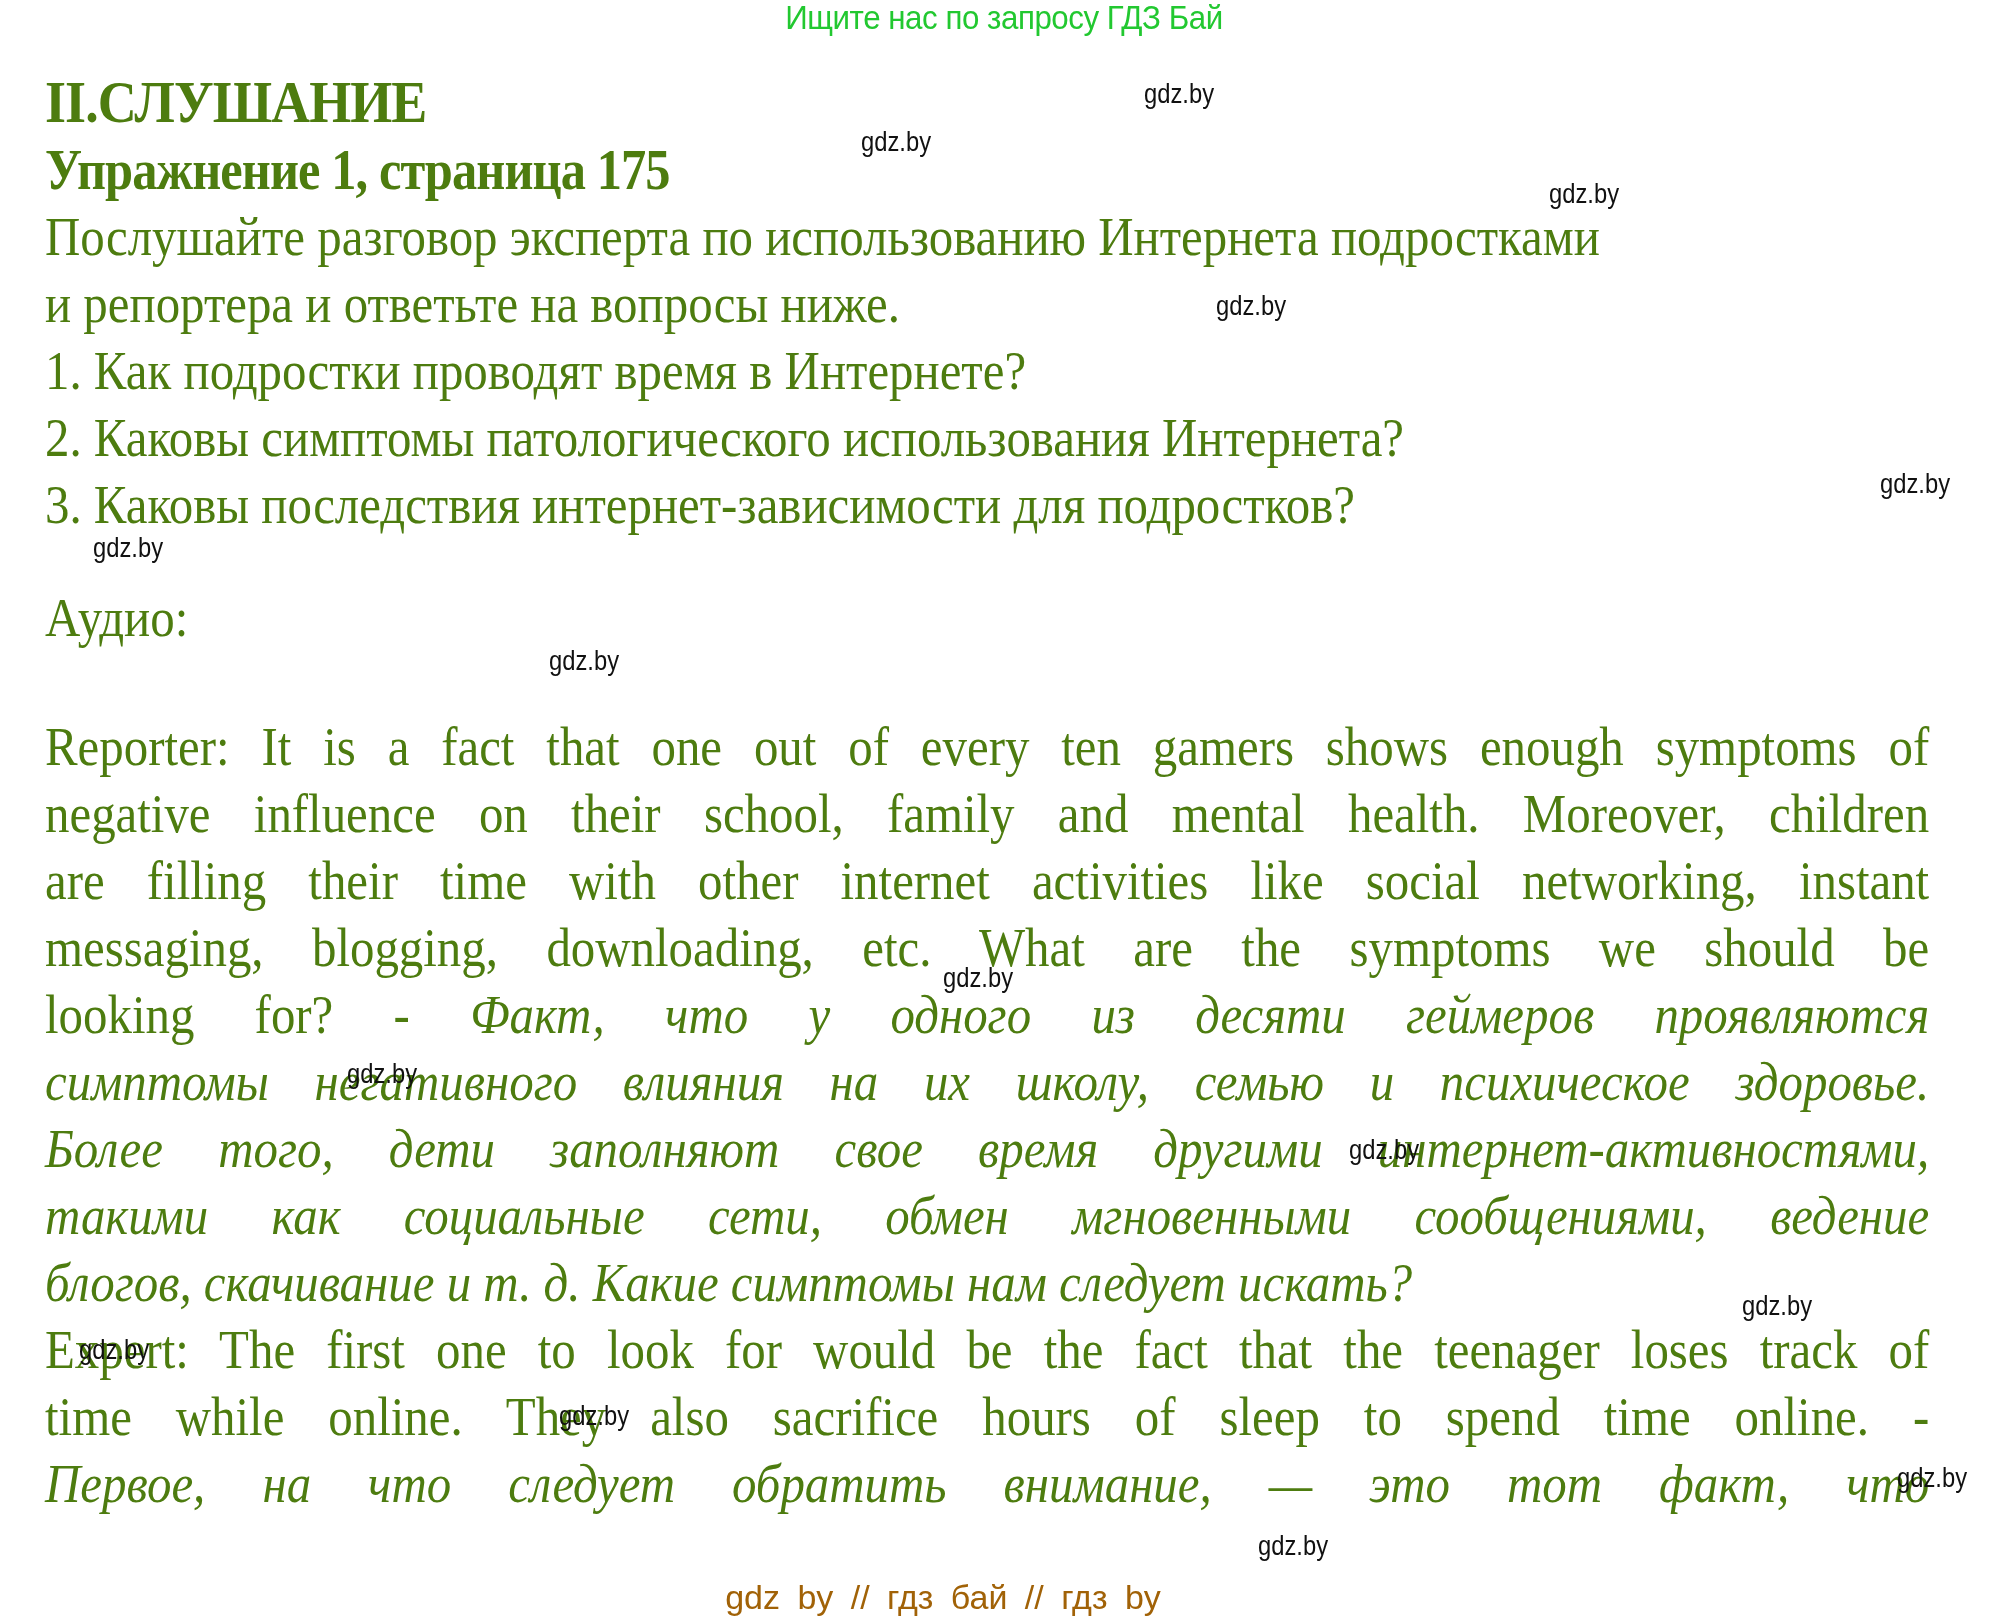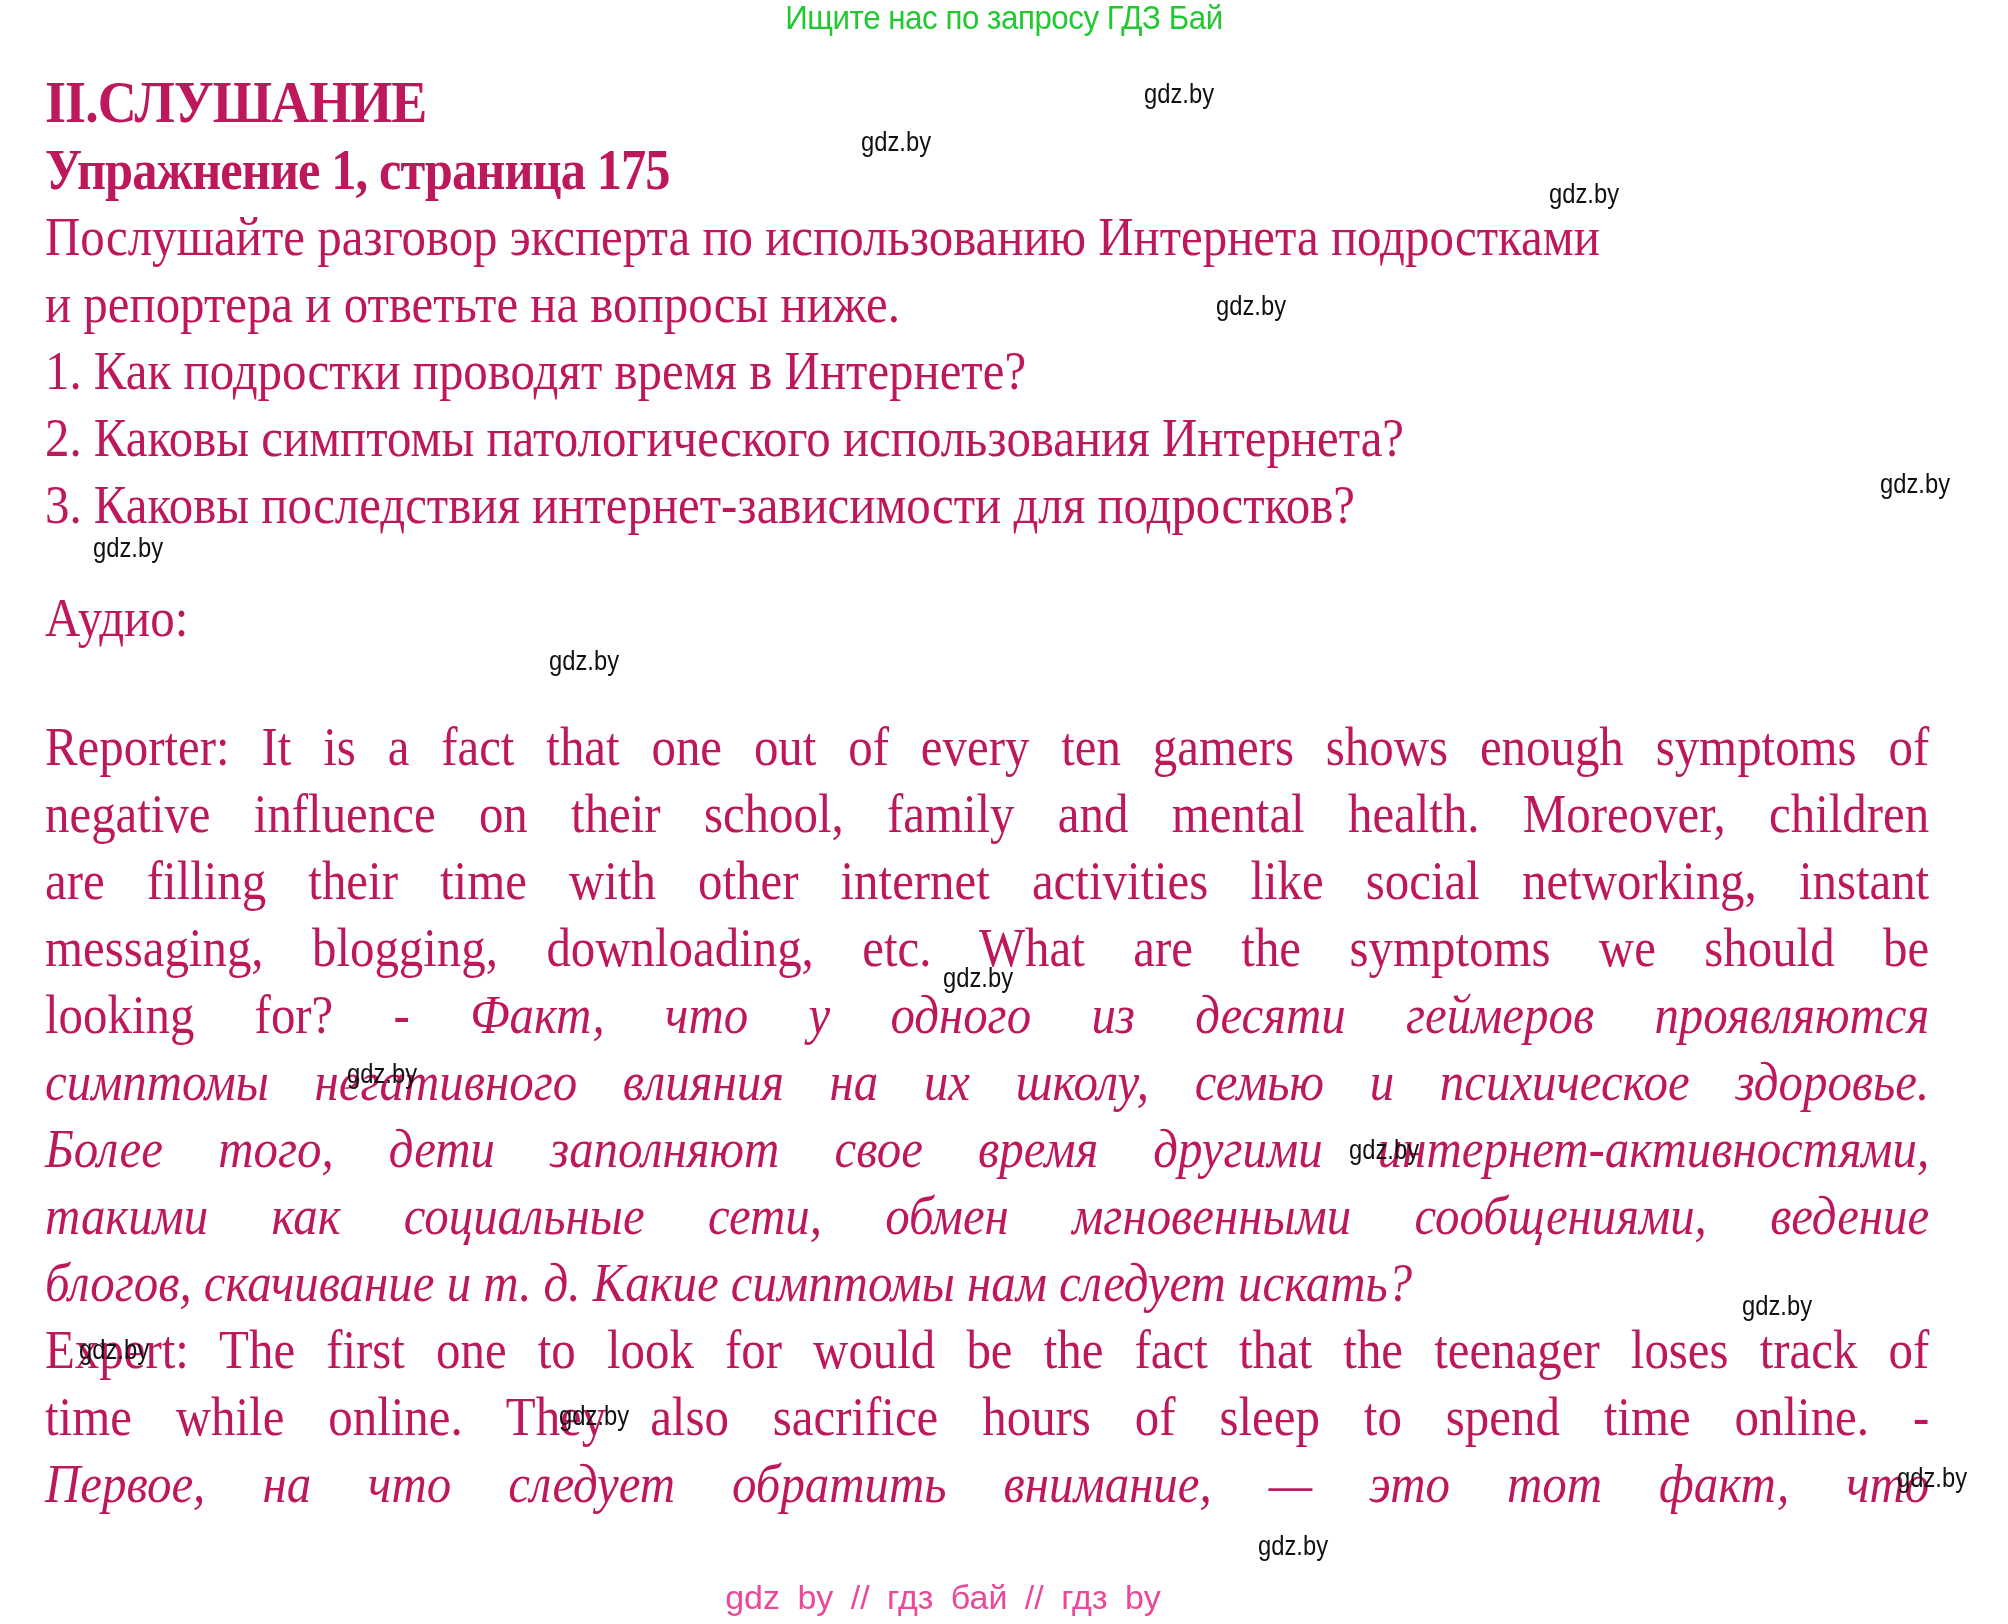--- a/index.html
+++ b/index.html
@@ -4,39 +4,39 @@
   <style>
     html, body { margin: 0; padding: 0; background: #ffffff; }
     body { width: 2008px; height: 1624px; position: relative; overflow: hidden; }
     .banner {
       position: absolute; left: 0; top: -2px; width: 2008px; text-align: center;
       font-family: "Liberation Sans", sans-serif; font-size: 34px; color: #22c830;
       letter-spacing: -0.5px; transform: scaleX(0.92); transform-origin: center top;
     }
     .page {
       position: absolute; left: 45px; top: 68px; width: 1885px;
-      font-family: "Liberation Serif", serif; color: #be185d;
+      font-family: "Liberation Serif", serif; color: #4d7c0f;
     }
     .h1 { font-weight: bold; font-size: 60px; line-height: 68px; letter-spacing: -1px;
           transform: scaleX(0.9); transform-origin: left; white-space: nowrap; }
     .h2 { font-weight: bold; font-size: 56px; line-height: 68px; letter-spacing: -1px;
           transform: scaleX(0.9); transform-origin: left; white-space: nowrap; }
     .line { font-size: 54px; line-height: 67px; white-space: nowrap;
             transform: scaleX(0.905); transform-origin: left; }
     .just { text-align: justify; text-align-last: justify; width: 2082px; }
     .it { font-style: italic; }
     .gap-s { height: 46px; }
     .gap-m { height: 62px; }
     .wm {
       position: absolute; font-family: "Liberation Sans", sans-serif; font-size: 28px;
       color: #111; transform: scaleX(0.85); transform-origin: left; white-space: nowrap;
     }
     .footer {
       position: absolute; left: 0; top: 1578px; width: 1886px; text-align: center;
-      font-family: "Liberation Sans", sans-serif; font-size: 34px; color: #ec4899;
+      font-family: "Liberation Sans", sans-serif; font-size: 34px; color: #a16207;
       word-spacing: 8px;
     }
   </style>
 </head>
 <body>
 
 <div class="banner">Ищите нас по запросу ГДЗ Бай</div>
 
 <div class="page">
   <div class="h1">II.СЛУШАНИЕ</div>

